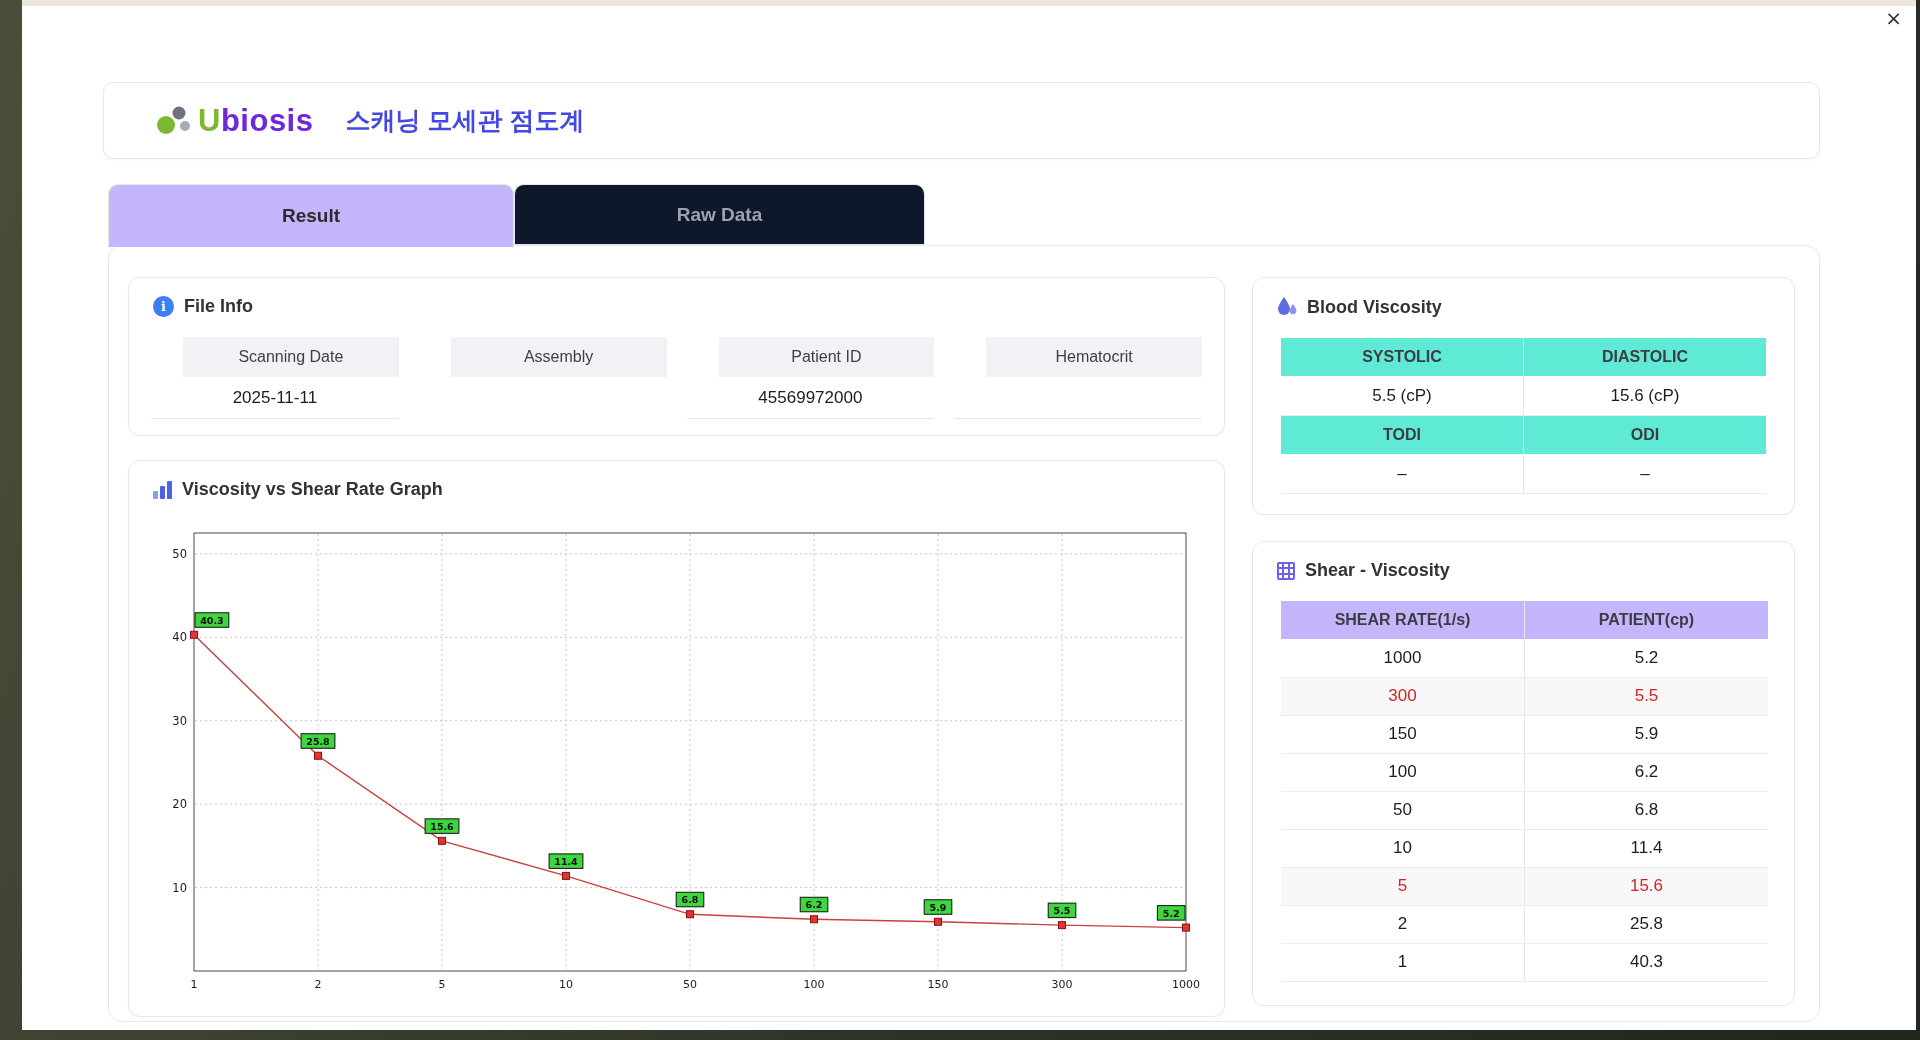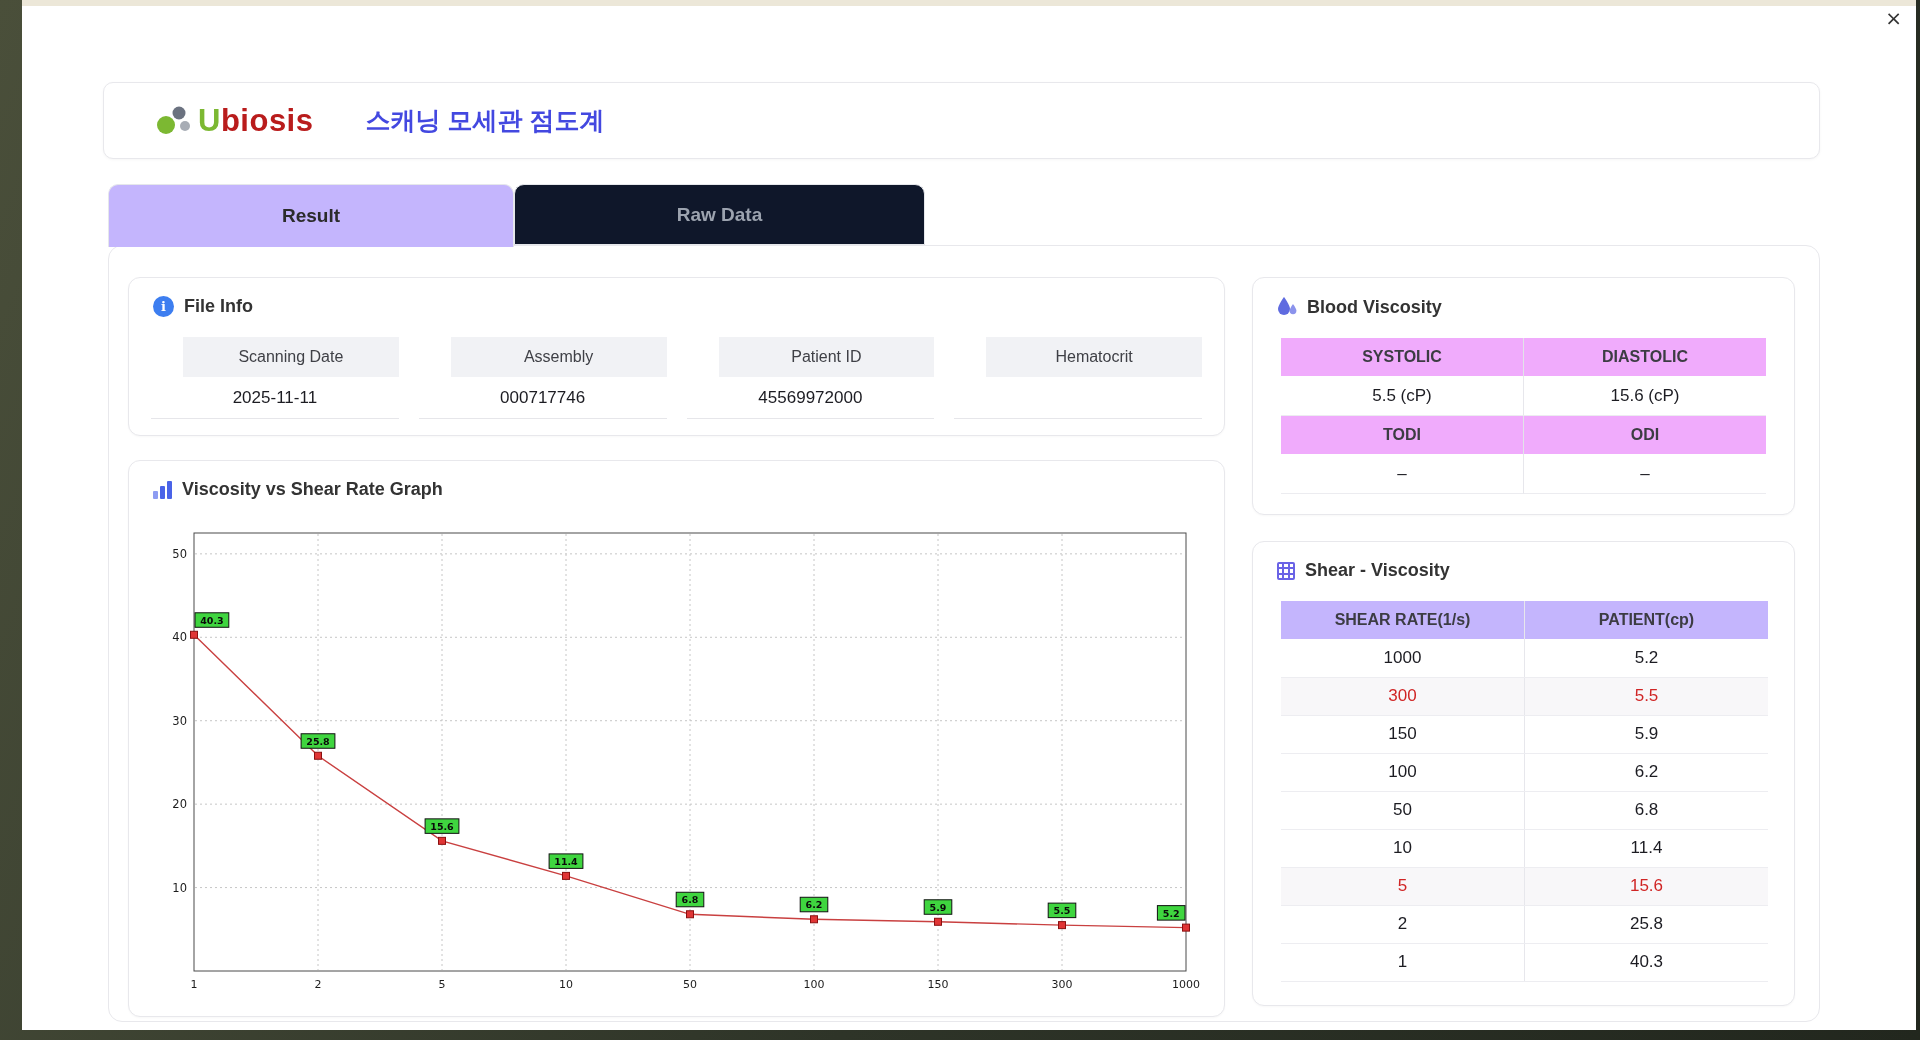--- a/index.html
+++ b/index.html
@@ -23,22 +23,22 @@
   
   .header-card {
     position:absolute; left:81px; top:76px; width:1717px; height:77px;
     border:1px solid #e8e8ec; border-radius:10px; background:#fff;
     box-shadow:0 1px 3px rgba(0,0,0,0.04);
     display:flex; align-items:center;
   }
   .logo { display:flex; align-items:center; margin-left:48px; }
   .logo-text { font-size:31px; font-weight:bold; letter-spacing:0.5px; margin-left:6px; }
   .logo-u { color:#7cb832; }
-  .logo-rest { color:#b91c1c; }
-  .app-title { margin-left:52px; font-size:25px; font-weight:700; color:#4348e0; }
+  .logo-rest { color:#6d28d9; }
+  .app-title { margin-left:32px; font-size:25px; font-weight:700; color:#4348e0; }
   
   .tab {
     position:absolute; top:178px; height:61px;
     display:flex; align-items:center; justify-content:center;
     font-size:19px; font-weight:bold; border-radius:10px 10px 0 0; cursor:pointer;
   }
   .tab.active {
     left:86px; width:406px; height:63px; background:#c4b5fd; z-index:3;
     border:1px solid #e5e7eb; border-bottom:none; color:#2b2b2b;
   }
@@ -94,21 +94,21 @@
       linear-gradient(to right, transparent 0 3px, #6a63e6 3px 5px, transparent 5px 9px, #6a63e6 9px 11px, transparent 11px),
       linear-gradient(to bottom, transparent 0 3px, #6a63e6 3px 5px, transparent 5px 9px, #6a63e6 9px 11px, transparent 11px);
   }
   
   .bv-card { left:1143px; top:31px; width:543px; height:238px; }
   .bv-table { margin:20px 28px 0 28px; }
   .bv-row { display:flex; }
   .bv-cell {
     flex:1; display:flex; align-items:center; justify-content:center;
   }
-  .bv-h { height:38px; background:#f0abfc; font-size:16px; font-weight:600; color:#3c3c43; }
+  .bv-h { height:38px; background:#5eead4; font-size:16px; font-weight:600; color:#3c3c43; }
   .bv-v { height:40px; font-size:17px; color:#1c1c22; border-bottom:1px solid #ececf0; }
   .bv-cell:first-child { border-right:1px solid #e7e7ec; }
   .bv-row .bv-h:first-child { border-right:1px solid #e2e3e8; }
   
   .sv-card { left:1143px; top:295px; width:543px; height:465px; }
   .sv-table { width:487px; margin:20px 28px 0 28px; border-collapse:collapse; }
   .sv-table th {
     height:38px; background:#c4b5fd; font-size:16px; font-weight:600; color:#3c3c43; text-align:center;
   }
   .sv-table td {
@@ -148,21 +148,20 @@
         <span class="info-icon">i</span>
         <span>File Info</span>
       </div>
       <div class="fields">
         <div class="field">
           <div class="flabel">Scanning Date</div>
           <div class="fvalue">2025-11-11</div>
         </div>
         <div class="field">
           <div class="flabel">Assembly</div>
-          <div class="fvalue">000717746</div>
         </div>
         <div class="field">
           <div class="flabel">Patient ID</div>
           <div class="fvalue">45569972000</div>
         </div>
         <div class="field">
           <div class="flabel">Hematocrit</div>
           <div class="fvalue"></div>
         </div>
       </div>

